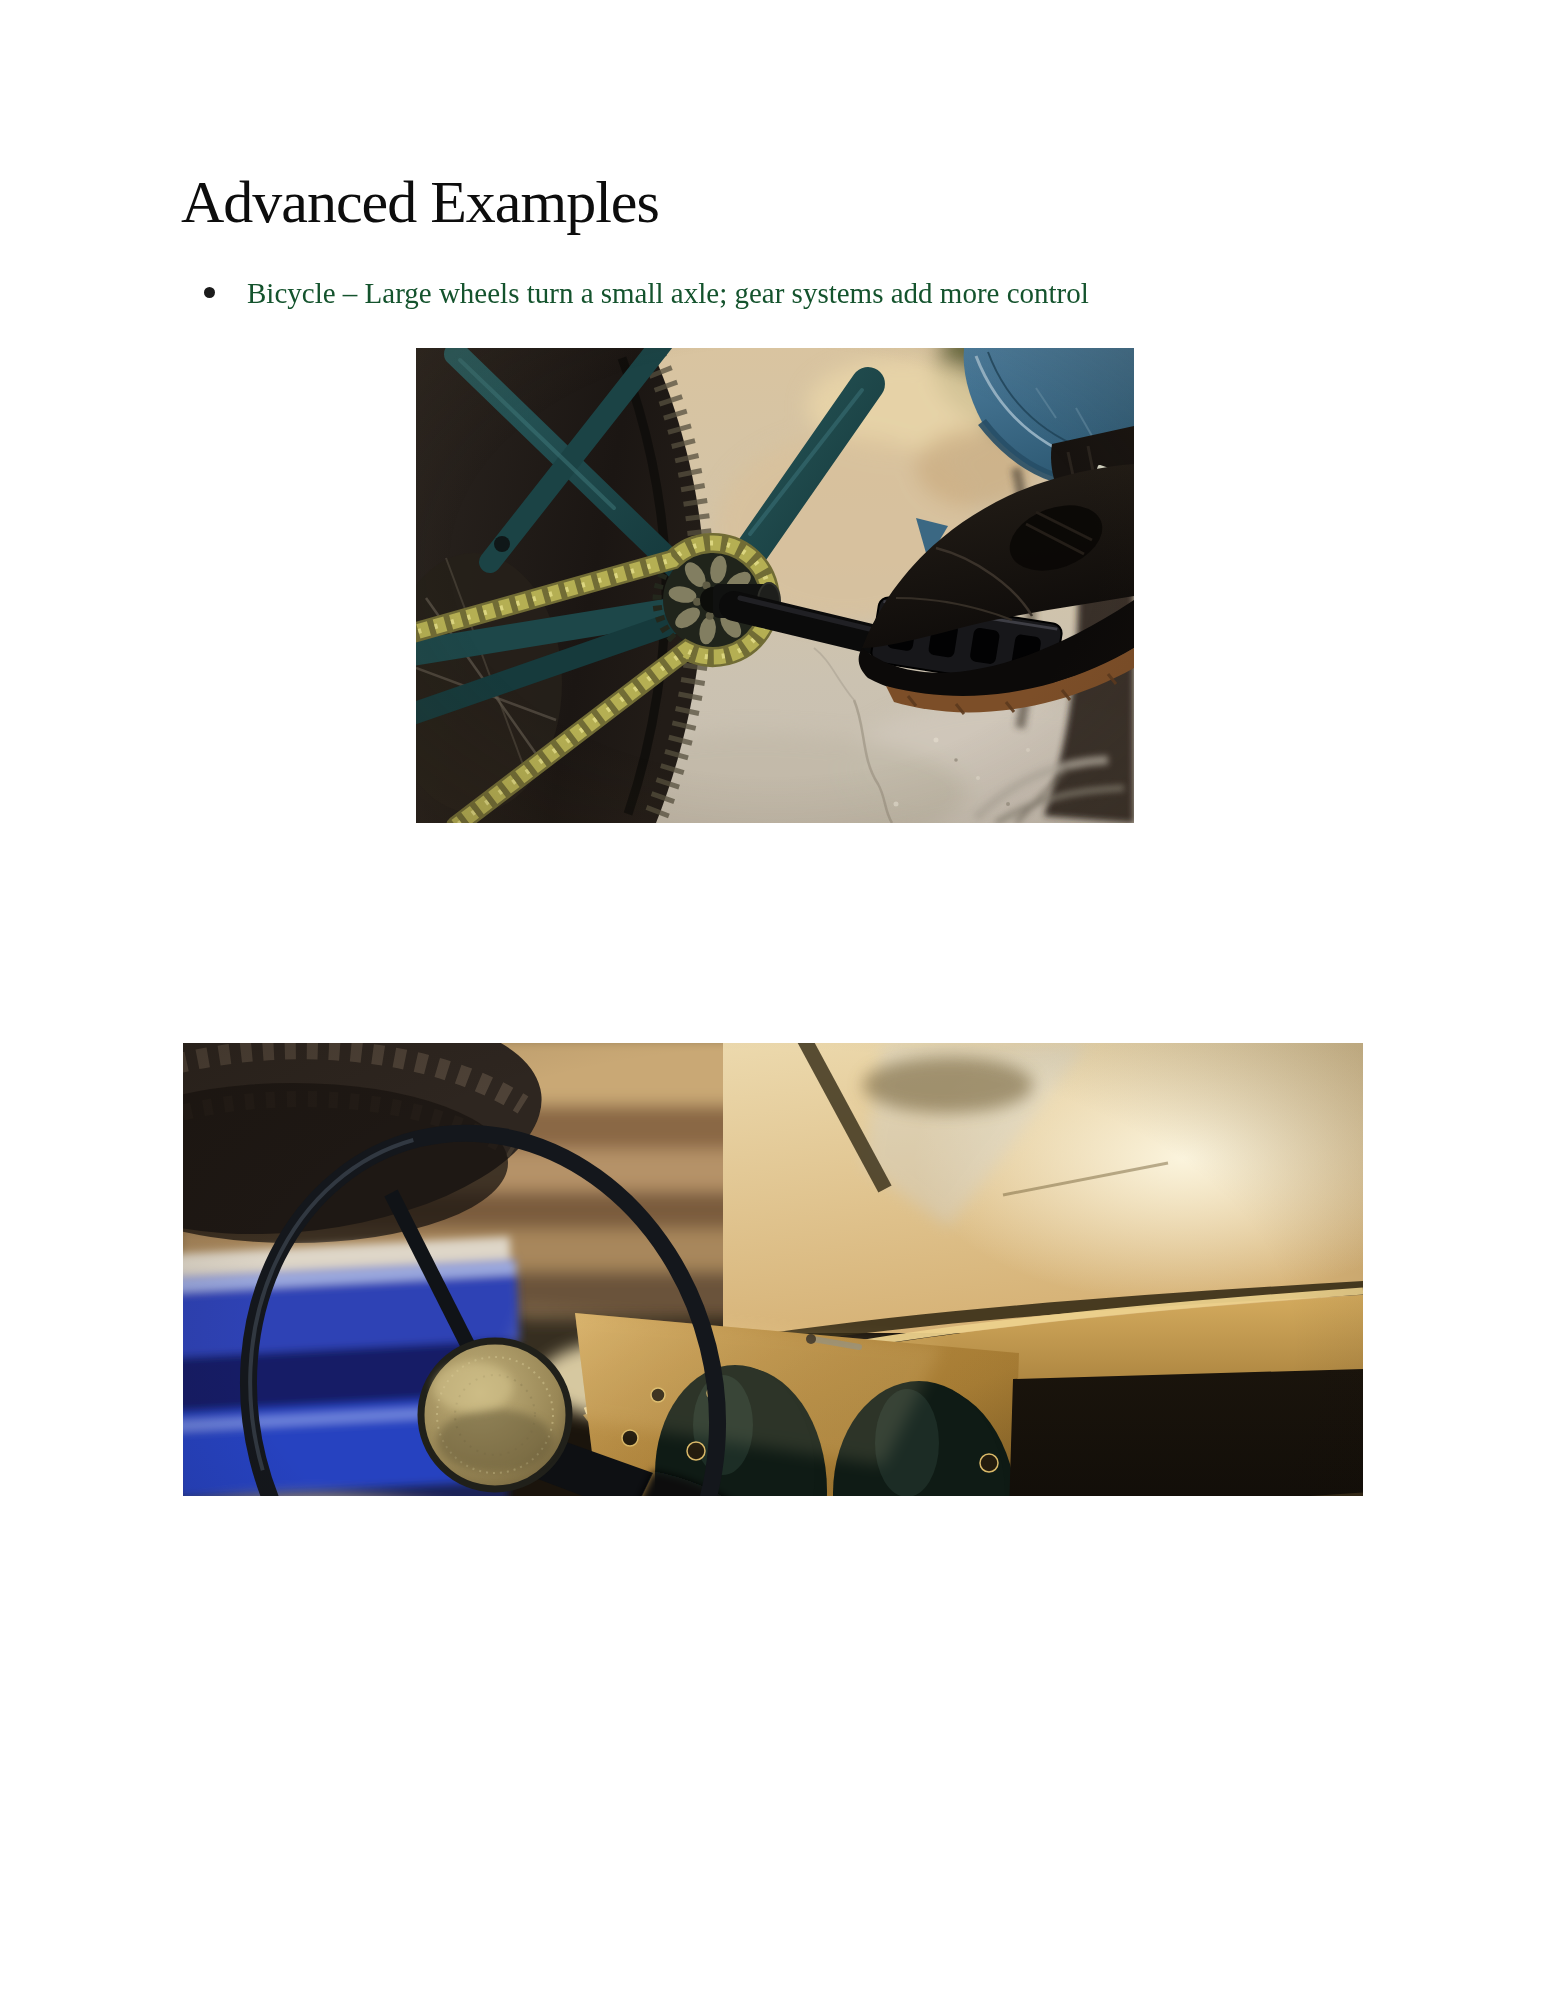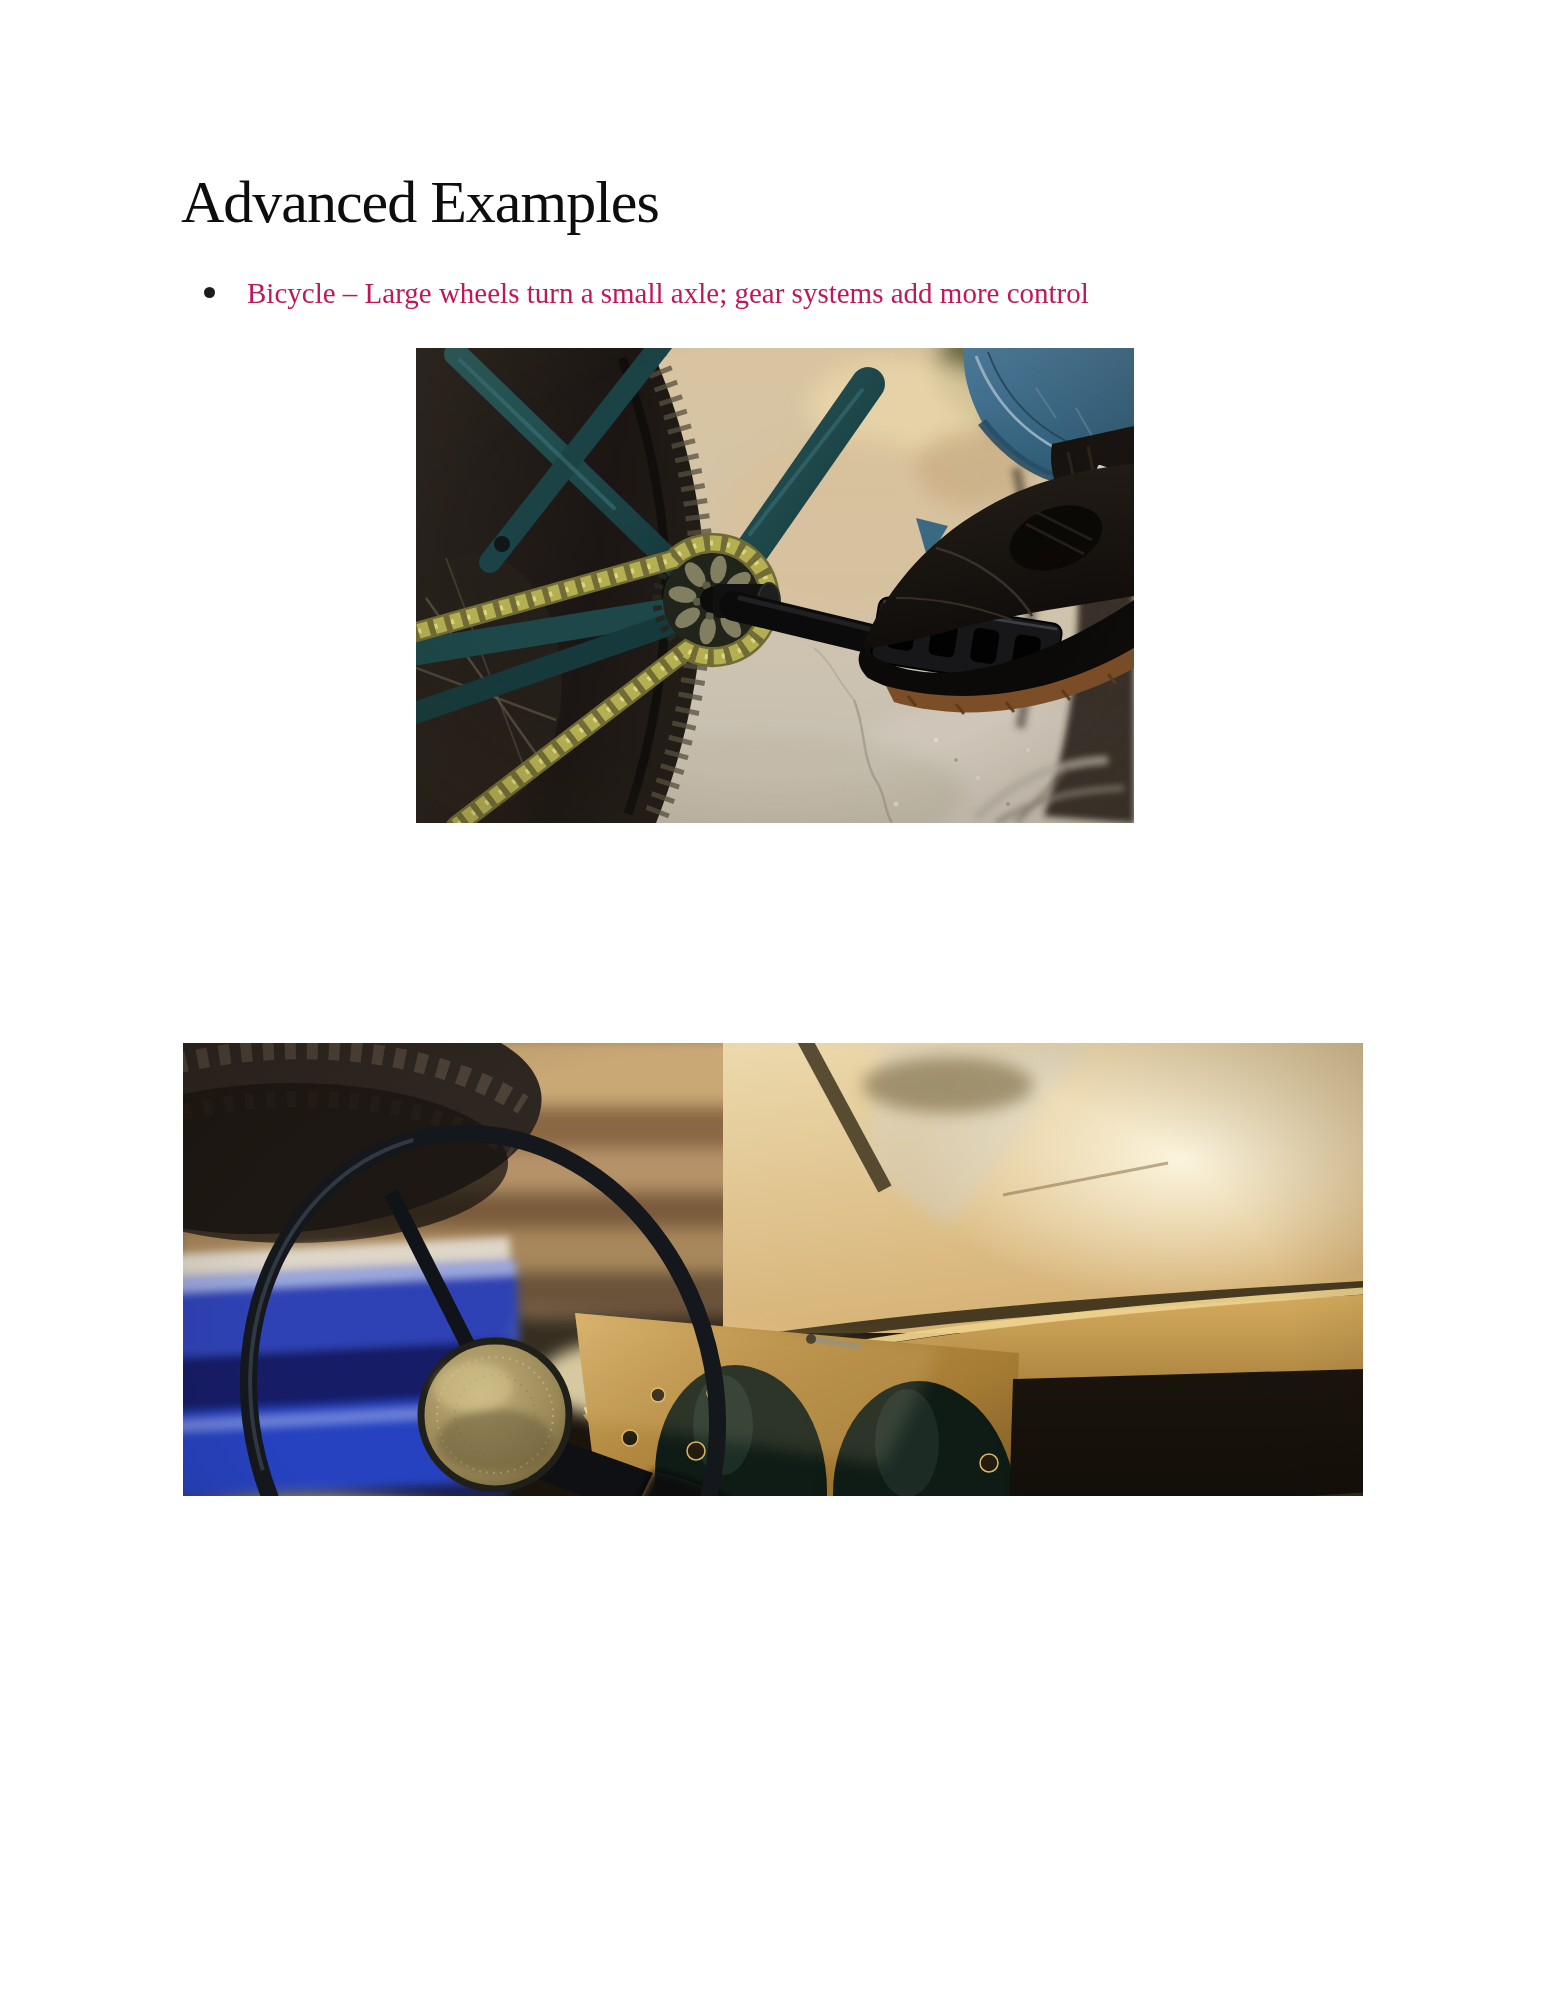--- a/index.html
+++ b/index.html
@@ -12,21 +12,21 @@
     color:#141414;
   }
   .heading{
     position:absolute;left:181px;top:172px;margin:0;
     font-size:60px;font-weight:400;letter-spacing:-1px;line-height:1;
     color:#0d0d0d;white-space:nowrap;
   }
   .bullet{
     position:absolute;left:204px;
     display:flex;align-items:flex-start;
-    font-size:29px;line-height:52px;color:#be185d;
+    font-size:29px;line-height:52px;color:#14532d;
   }
   .bullet .marker{
     flex:0 0 auto;width:11px;height:11px;border-radius:50%;
     background:#1b1b1b;margin-top:20px;margin-right:32px;
   }
   .bullet .btext{max-width:1175px;}
   #bullet-1{top:267px;}
   #bullet-2{top:914px;}
   .figure{position:absolute;line-height:0;}
   #figure-bicycle{left:416px;top:348px;width:718px;height:475px;}

